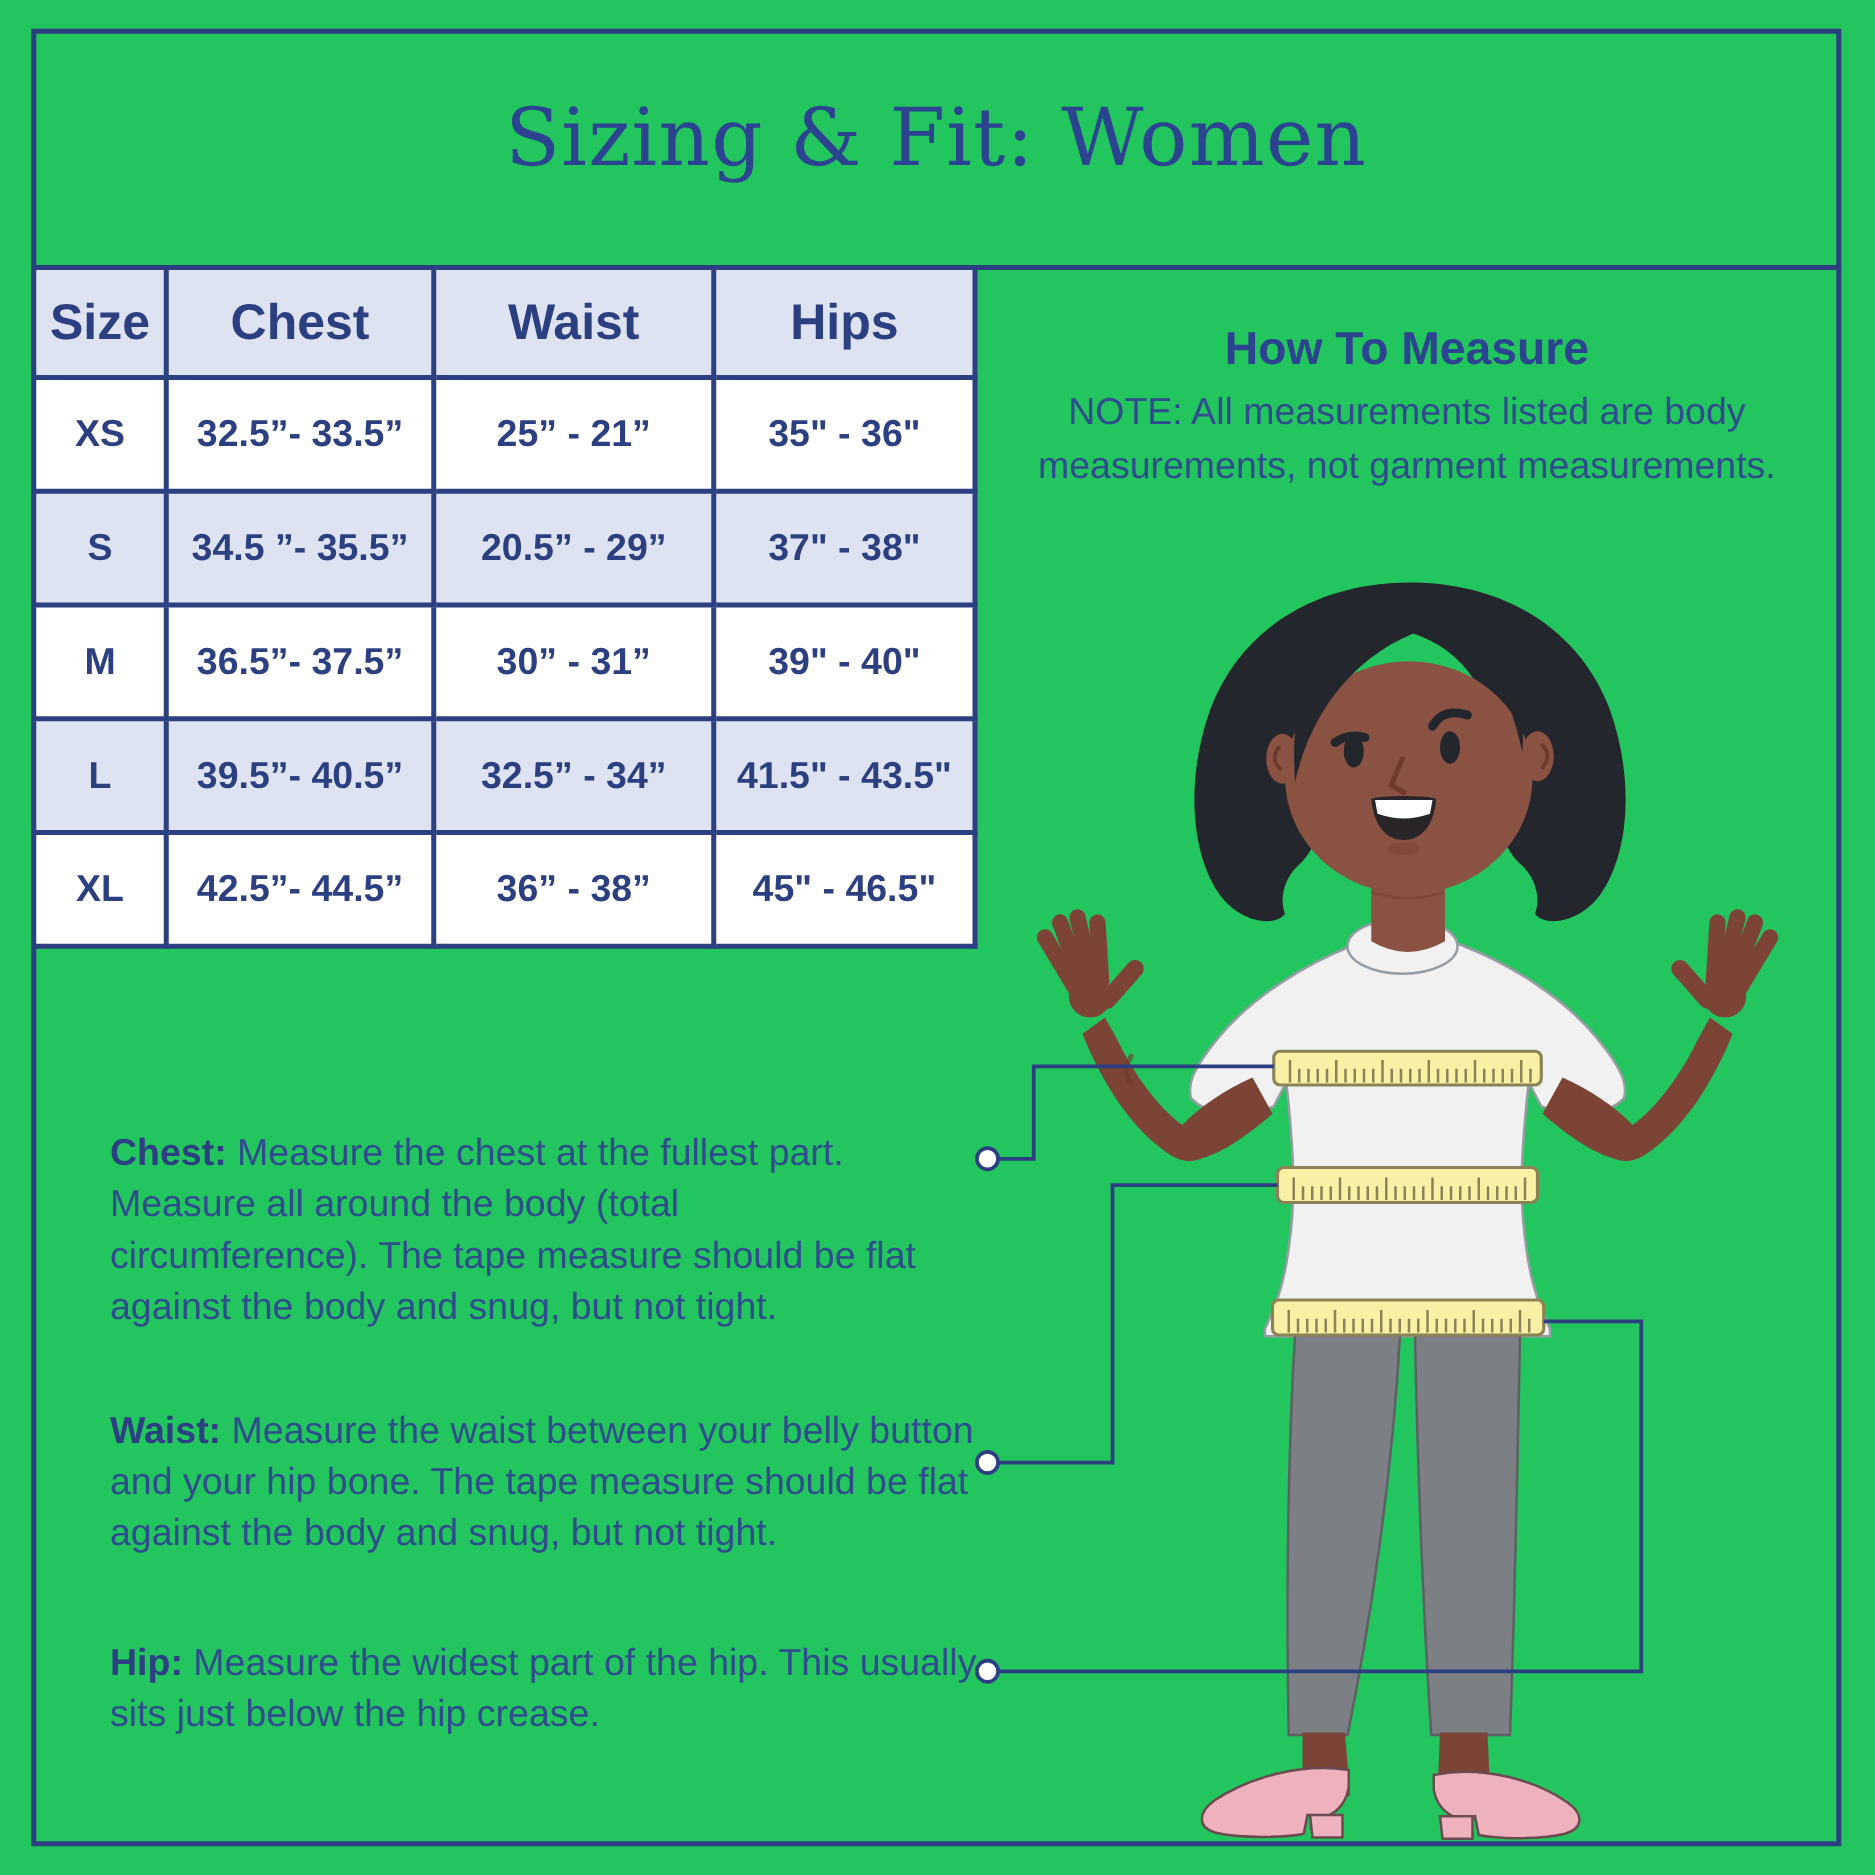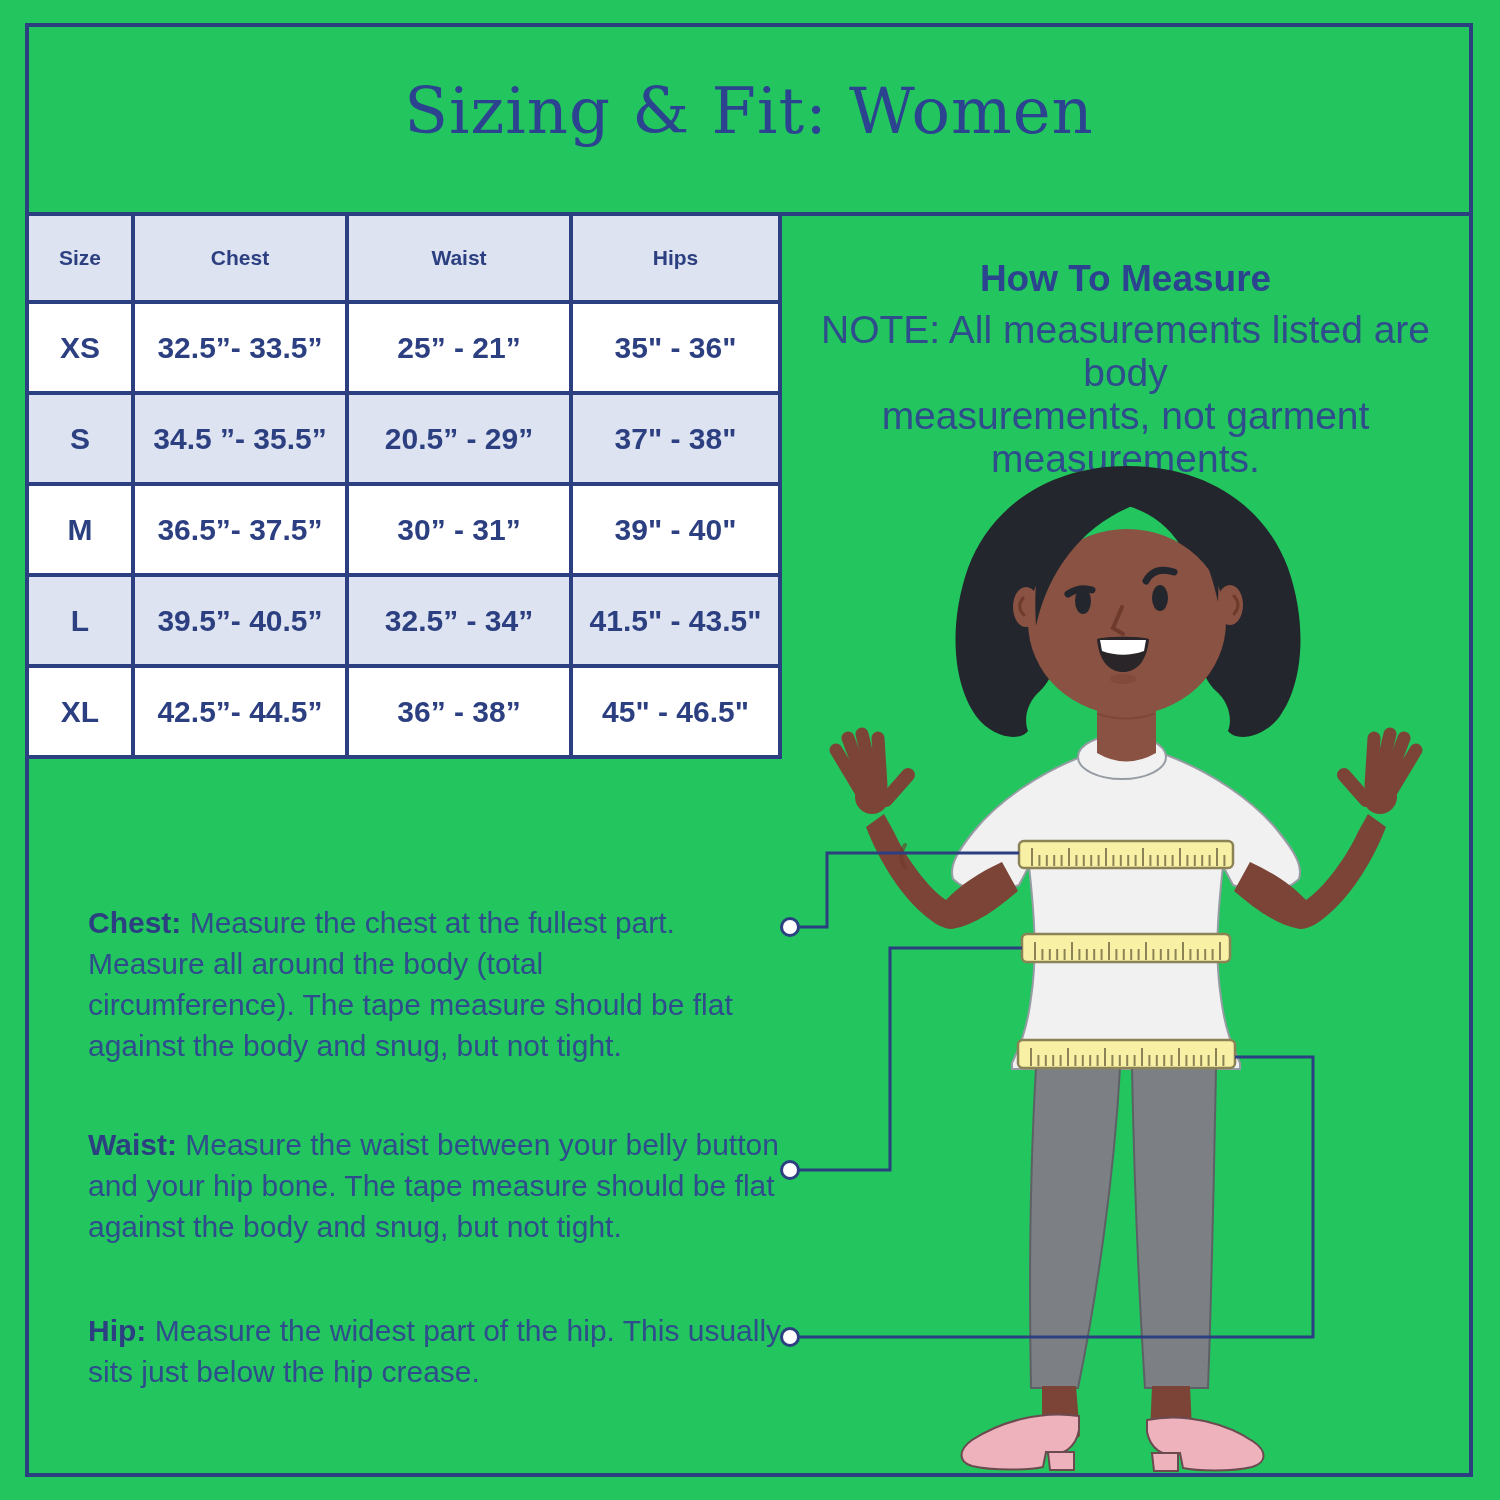--- a/index.html
+++ b/index.html
@@ -12,28 +12,28 @@
 
   .title{position:absolute;left:25px;top:74px;width:1448px;text-align:center;
          font-family:"DejaVu Serif","Liberation Serif",serif;font-size:64px;
          color:var(--title_navy);font-weight:normal;letter-spacing:1px;}
 
   .size-table{position:absolute;left:25px;top:212px;width:753px;
               border-collapse:collapse;table-layout:fixed;}
   .size-table th,.size-table td{border:4px solid var(--navy);text-align:center;
               vertical-align:middle;color:var(--navy);font-weight:bold;
               font-size:30px;padding:0;background:#ffffff;}
-  .size-table th{height:84px;font-size:21px;}
+  .size-table th{height:84px;font-size:40px;}
   .size-table td{height:87px;}
   .row-blue th,.row-blue td{background:var(--row_blue);}
 
   .htm-heading{position:absolute;left:778px;top:258px;width:695px;text-align:center;
                font-size:37px;font-weight:bold;color:var(--title_navy);}
   .htm-note{position:absolute;left:778px;top:308px;width:695px;text-align:center;
-            font-size:39px;line-height:43px;color:var(--text_navy);white-space:pre-line;}
+            font-size:30px;line-height:43px;color:var(--text_navy);white-space:pre-line;}
 
   .instruction{position:absolute;left:88px;font-size:30px;line-height:41px;color:var(--text_navy);}
   .instruction b{color:var(--navy);}
   #inst-chest{top:902px;width:670px;}
   #inst-waist{top:1124px;width:700px;}
   #inst-hip{top:1310px;width:700px;}
 
   #figure-svg{position:absolute;left:0;top:0;width:1500px;height:1500px;pointer-events:none;}
 
   .hair{fill:var(--hair);}

